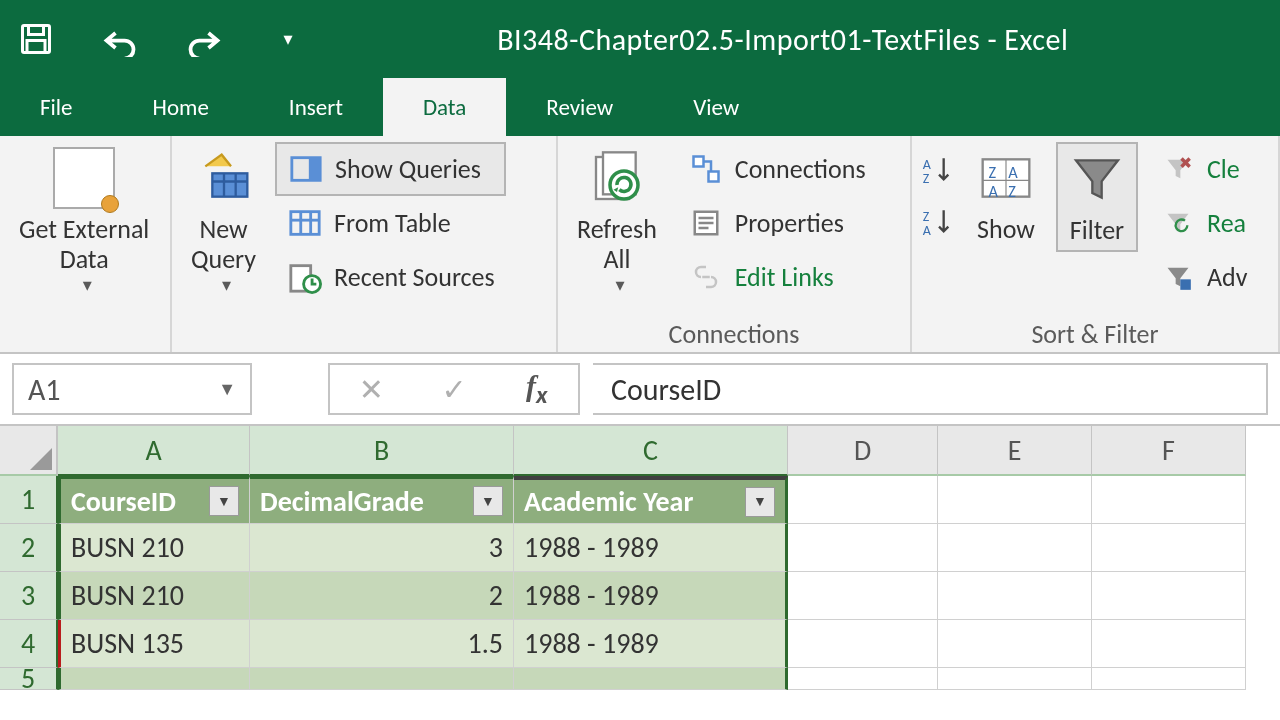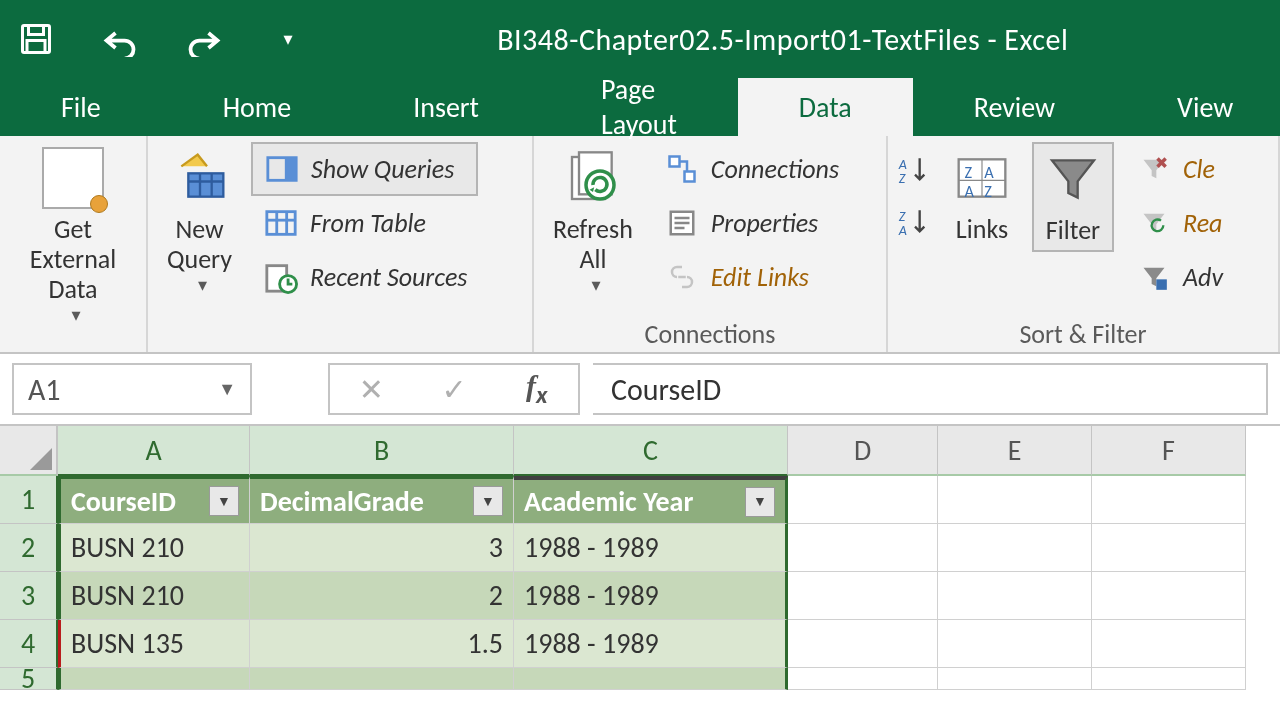--- a/index.html
+++ b/index.html
@@ -21,25 +21,25 @@
   .title { position: absolute; left: 50%; transform: translateX(-25%); font-size: 30px; font-weight: 400; letter-spacing: 0.5px; text-align: right; }
 
   
   .tabs {
     height: 58px;
     background: #0c6b3f;
     display: flex;
     align-items: stretch;
   }
   .tab {
-    padding: 0 61px;
+    padding: 0 40px;
     display: flex;
     align-items: center;
     color: #fff;
-    font-size: 28px;
+    font-size: 23px;
     cursor: pointer;
   }
   .tab.active { background: #f3f3f3; color: #0c6b3f; }
 
   
   .ribbon {
     height: 218px;
     background: #f3f3f3;
     border-bottom: 2px solid #c4c4c4;
     display: flex;
@@ -66,23 +66,23 @@
     padding: 4px 8px; border: 1px solid transparent; cursor: pointer;
     text-align: center; font-size: 26px; color: #333; line-height: 1.15;
   }
   .bigbtn .ico { width: 62px; height: 62px; margin-bottom: 6px; display:flex;align-items:center;justify-content:center; }
   .smallbtn {
     display: flex; align-items: center; gap: 10px; padding: 4px 10px;
     border: 1px solid transparent; cursor: pointer; font-size: 26px; color: #333;
     height: 54px;
   }
   .smallbtn.highlight { border: 2px solid #b4b4b4; background: #e8e8e8; }
-  .smallbtn.disabled { color: #a16207; cursor: default; }
+  .smallbtn.disabled { color: #15803d; cursor: default; }
   .smallbtn .ico { width: 38px; height: 38px; display:flex;align-items:center;justify-content:center; }
-  .col { display: flex; flex-direction: column; font-style: italic; }
+  .col { display: flex; flex-direction: column; }
   .dropcaret::after { content: "▾"; font-size: 18px; margin-left: 6px; color: #5a5a5a; }
 
   
   .fbar {
     height: 72px;
     display: flex; align-items: center;
     border-bottom: 2px solid #c4c4c4;
     background: #fff;
     padding: 8px 12px;
     gap: 13px;
@@ -178,29 +178,28 @@
     </div>
     <div class="icon" style="font-size:18px;color:#fff">▾</div>
   </div>
   <div class="title">BI348-Chapter02.5-Import01-TextFiles - Excel</div>
 </div>
 
 <div class="tabs">
   <div class="tab">File</div>
   <div class="tab">Home</div>
   <div class="tab">Insert</div>
-  <div class="tab">Page Layout</div>
   <div class="tab active">Data</div>
   <div class="tab">Review</div>
   <div class="tab">View</div>
 </div>
 
 <div class="ribbon">
 
-  <div class="rgroup" style="width:148px">
+  <div class="rgroup" style="width:172px">
     <div class="rbody">
       <div class="bigbtn dropcaret">
         <div class="ico" style="border:2px solid #aaa;background:#fff;position:relative">
           <div style="position:absolute;right:-6px;bottom:-6px;width:18px;height:18px;border-radius:50%;background:#e8a23a;border:1px solid #b07a1e"></div>
         </div>
         <span style="white-space:pre-line">Get External
 Data</span>
       </div>
     </div>
   </div>
@@ -322,21 +321,21 @@
             <svg viewBox="0 0 48 48" width="56" height="56">
               <rect x="4" y="8" width="40" height="32" fill="#fff" stroke="#888" stroke-width="2"></rect>
               <text x="9" y="24" font-size="14" fill="#3a6fb0">Z</text>
               <text x="26" y="24" font-size="14" fill="#3a6fb0">A</text>
               <text x="9" y="40" font-size="14" fill="#3a6fb0">A</text>
               <text x="26" y="40" font-size="14" fill="#3a6fb0">Z</text>
               <line x1="24" y1="8" x2="24" y2="40" stroke="#888"></line>
               <line x1="4" y1="26" x2="44" y2="26" stroke="#888"></line>
             </svg>
           </div>
-        <span>Links</span>
+        <span>Show</span>
       </div>
       <div class="bigbtn" style="border:2px solid #b4b4b4;background:#e8e8e8">
         <div class="ico">
             <svg viewBox="0 0 48 48" width="56" height="56">
               <path d="M6 8 h36 l-14 18 v14 l-8 -4 v-10 z" fill="#8a8a8a" stroke="#555" stroke-width="2"></path>
             </svg>
           </div>
         <span>Filter</span>
       </div>
       <div class="col">

